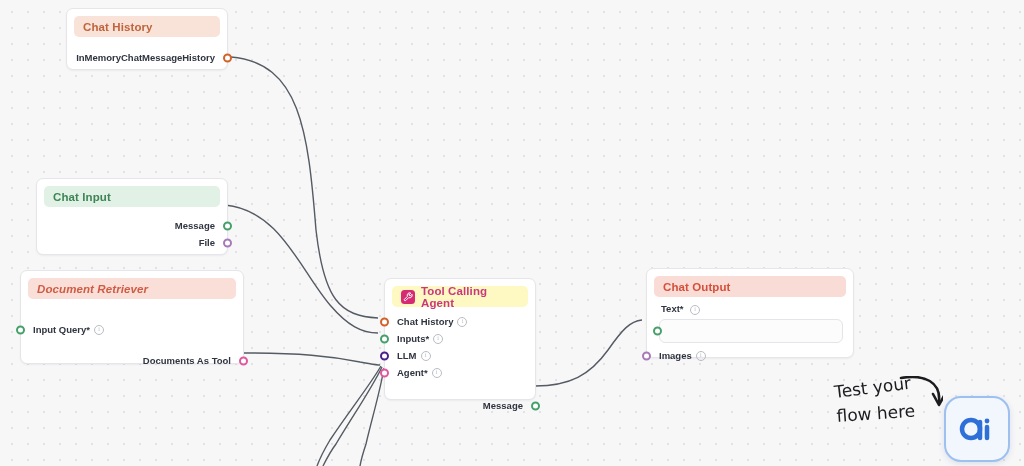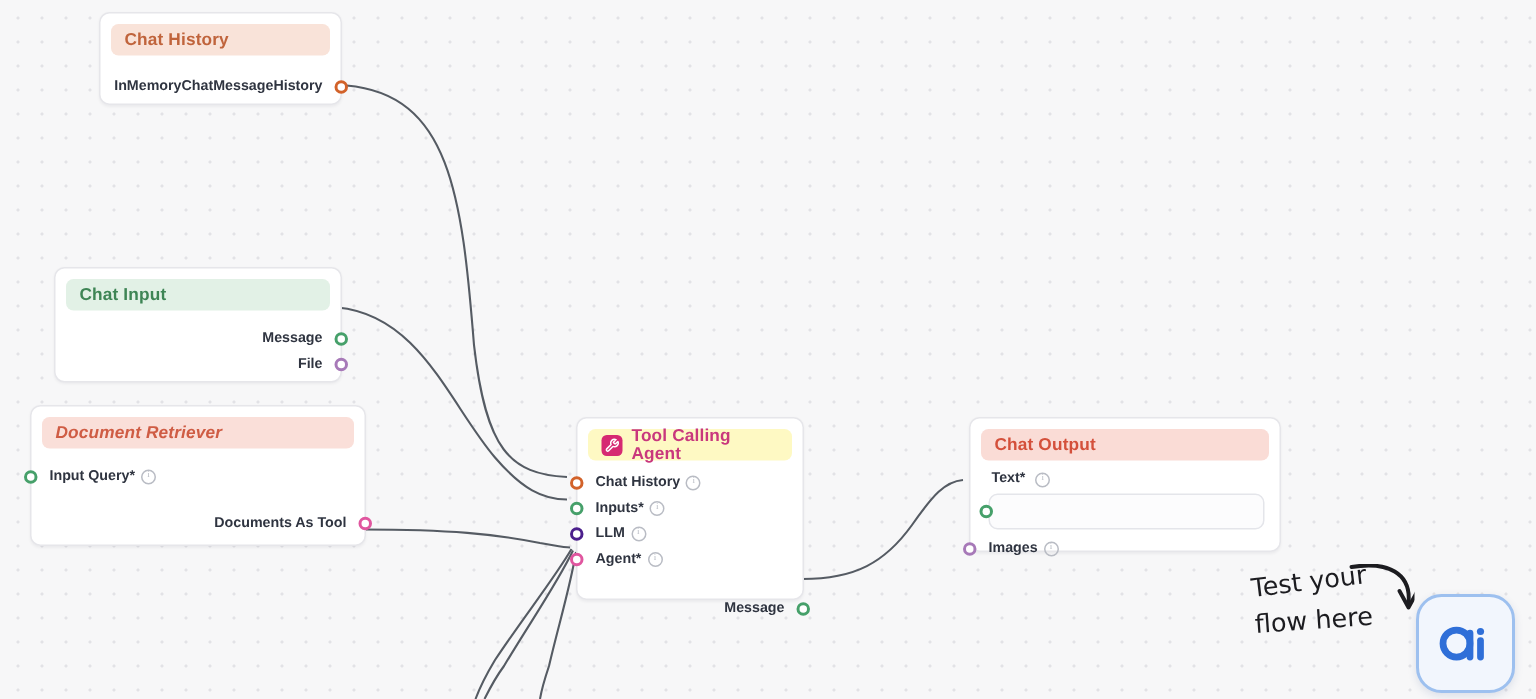--- a/index.html
+++ b/index.html
@@ -220,21 +220,21 @@
         <span class="port-label">File</span>
         <span class="port out p-purple"></span>
       </div>
     </div>
   </div>
 
   <div class="node" style="left:20px; top:270px; width:222px; height:92px;">
     <div class="node-header hdr-salmon">
       <span>Document Retriever</span>
     </div>
-    <div class="node-body" style="padding-top:10px;">
+    <div class="node-body" style="padding-top:22px;">
       <div class="port-row left">
         <span class="port in p-green"></span>
         <span class="port-label">Input Query*</span>
         <span class="info">i</span>
       </div>
       <div style="height:14px"></div>
       <div class="port-row right">
         <span class="port-label">Documents As Tool</span>
         <span class="port out p-pink"></span>
       </div>
@@ -272,21 +272,21 @@
         <span class="info">i</span>
       </div>
       <div style="height:16px"></div>
       <div class="port-row right">
         <span class="port-label">Message</span>
         <span class="port out p-green"></span>
       </div>
     </div>
   </div>
 
-  <div class="node" style="left:646px; top:278px; width:206px; height:88px;">
+  <div class="node" style="left:646px; top:268px; width:206px; height:88px;">
     <div class="node-header hdr-red">
       <span>Chat Output</span>
     </div>
     <div class="node-body field-wrap" style="padding-top:4px;">
       <div class="field-label">
         <span>Text*</span>
         <span class="info">i</span>
       </div>
       <div class="field-box">
         <span class="port in p-green" style="left:-7px;"></span>

